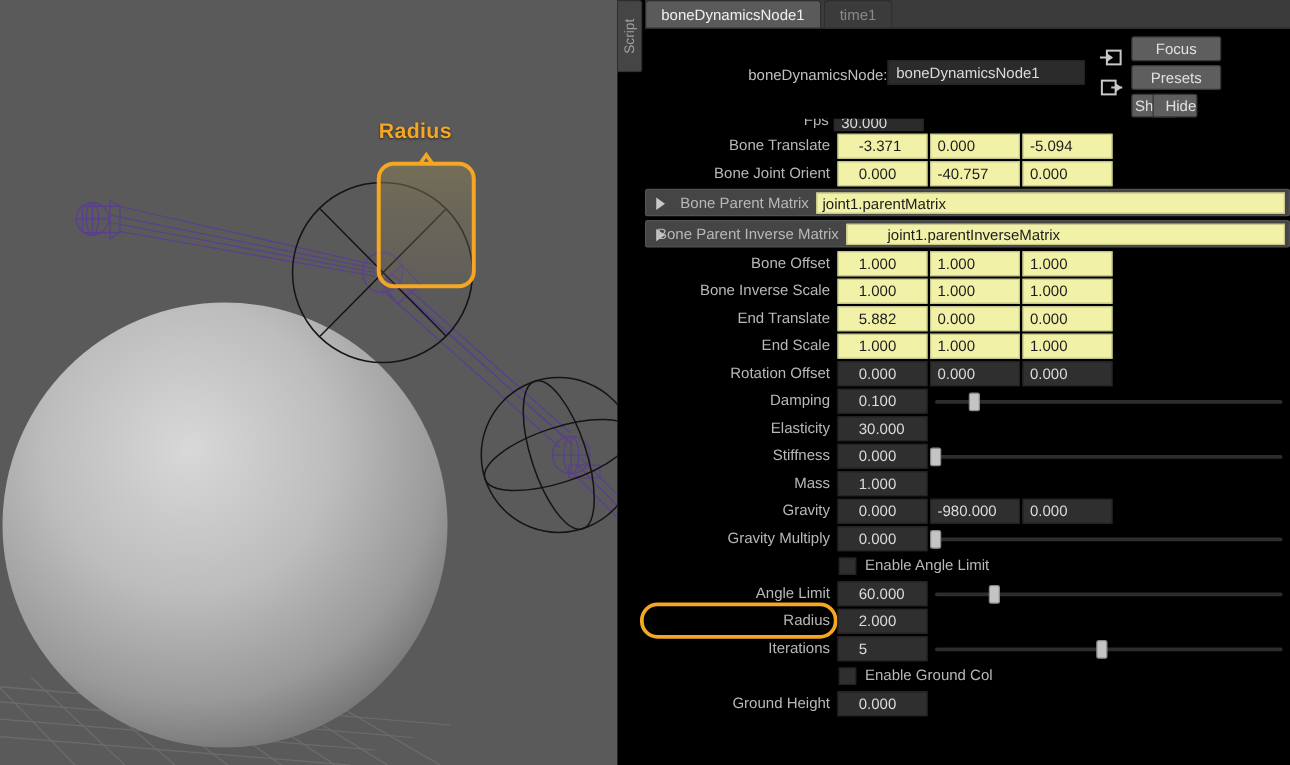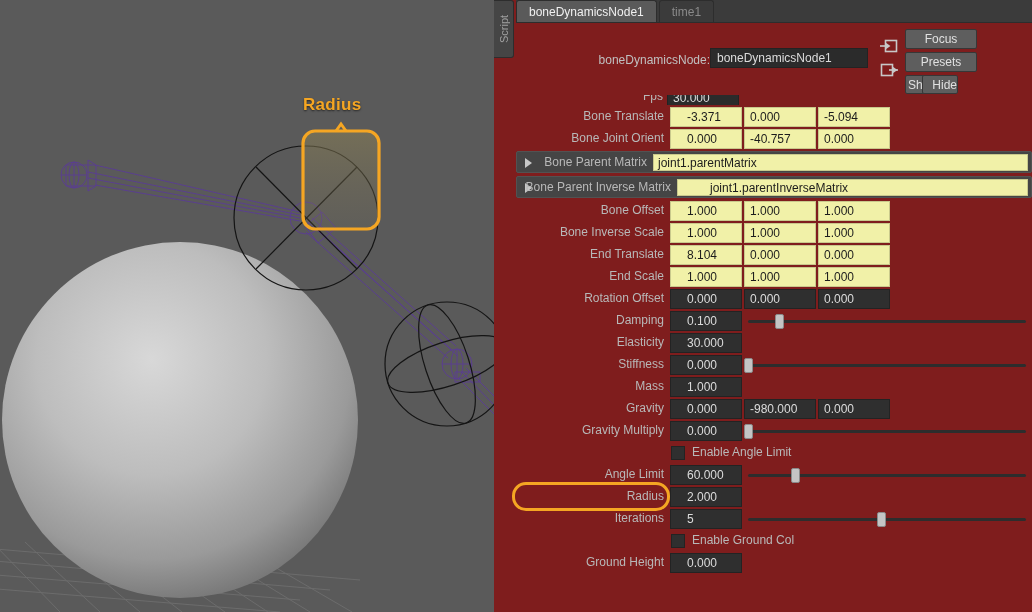--- a/index.html
+++ b/index.html
@@ -20,21 +20,21 @@
   #radius-label {
     position:absolute; left:303px; top:95px;
     font-size:17px; font-weight:bold; color:#f5a623;
     text-shadow:0 1px 2px rgba(0,0,0,.6);
     letter-spacing:.3px;
   }
 
   
   #panel {
     position:relative; width:538px; height:612px; flex:0 0 538px;
-    background:#7f1d1d; overflow:hidden;
+    background:#000000; overflow:hidden;
   }
   #script-tab {
     position:absolute; left:0; top:0; width:20px; height:58px;
     background:#454545; border:1px solid #2d2d2d; border-left:none;
     border-radius:0 3px 3px 0;
   }
   #script-tab span {
     position:absolute; left:50%; top:50%;
     transform:translate(-50%,-50%) rotate(-90deg);
     white-space:nowrap; font-size:11px; color:#a0a0a0;
@@ -362,21 +362,21 @@
             <span class="label">Bone Inverse Scale</span>
             <div class="fields">
               <span class="fld f1 yellow">1.000</span>
               <span class="fld f2 yellow">1.000</span>
               <span class="fld f3 yellow">1.000</span>
             </div>
           </div>
           <div class="row">
             <span class="label">End Translate</span>
             <div class="fields">
-              <span class="fld f1 yellow">8.104</span>
+              <span class="fld f1 yellow">5.882</span>
               <span class="fld f2 yellow">0.000</span>
               <span class="fld f3 yellow">0.000</span>
             </div>
           </div>
           <div class="row">
             <span class="label">End Scale</span>
             <div class="fields">
               <span class="fld f1 yellow">1.000</span>
               <span class="fld f2 yellow">1.000</span>
               <span class="fld f3 yellow">1.000</span>

